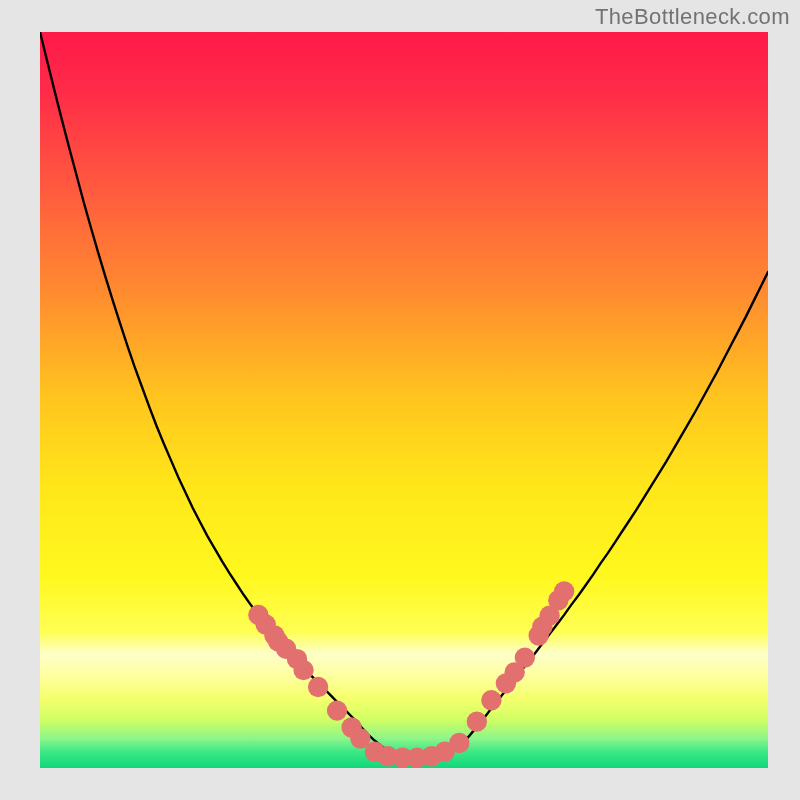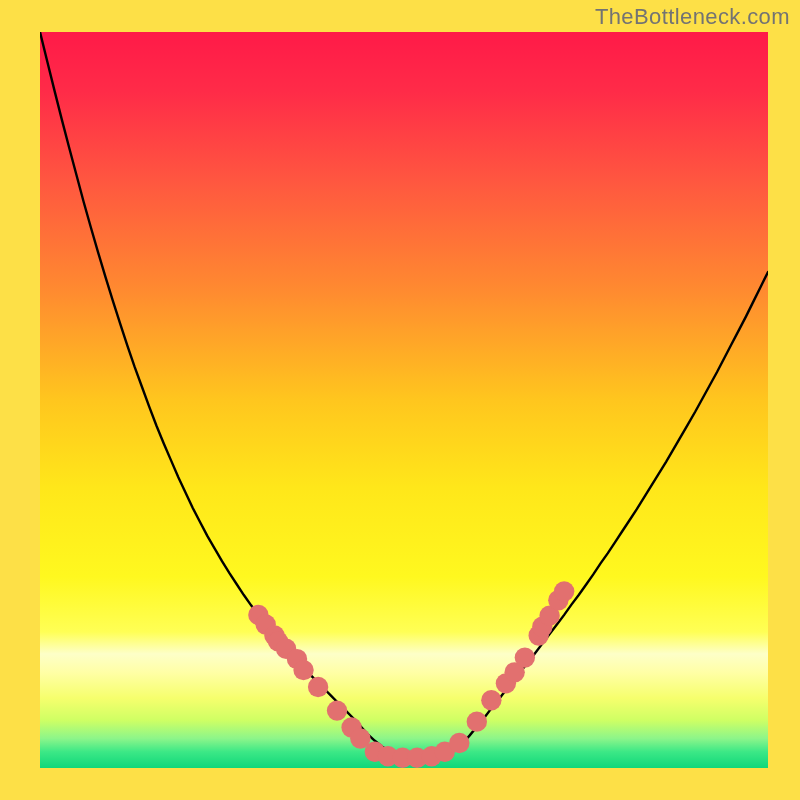--- a/index.html
+++ b/index.html
@@ -8,21 +8,21 @@
     width: 800px;
     height: 800px;
     background: #000;
     overflow: hidden;
     font-family: Arial, Helvetica, sans-serif;
   }
   .stage {
     position: relative;
     width: 800px;
     height: 800px;
-    background: #fde047;
+    background: #e5e5e5;
   }
   .watermark {
     position: absolute;
     top: 4px;
     right: 10px;
     color: #737373;
     font-size: 22px;
     font-weight: 400;
     letter-spacing: 0.4px;
     z-index: 50;

